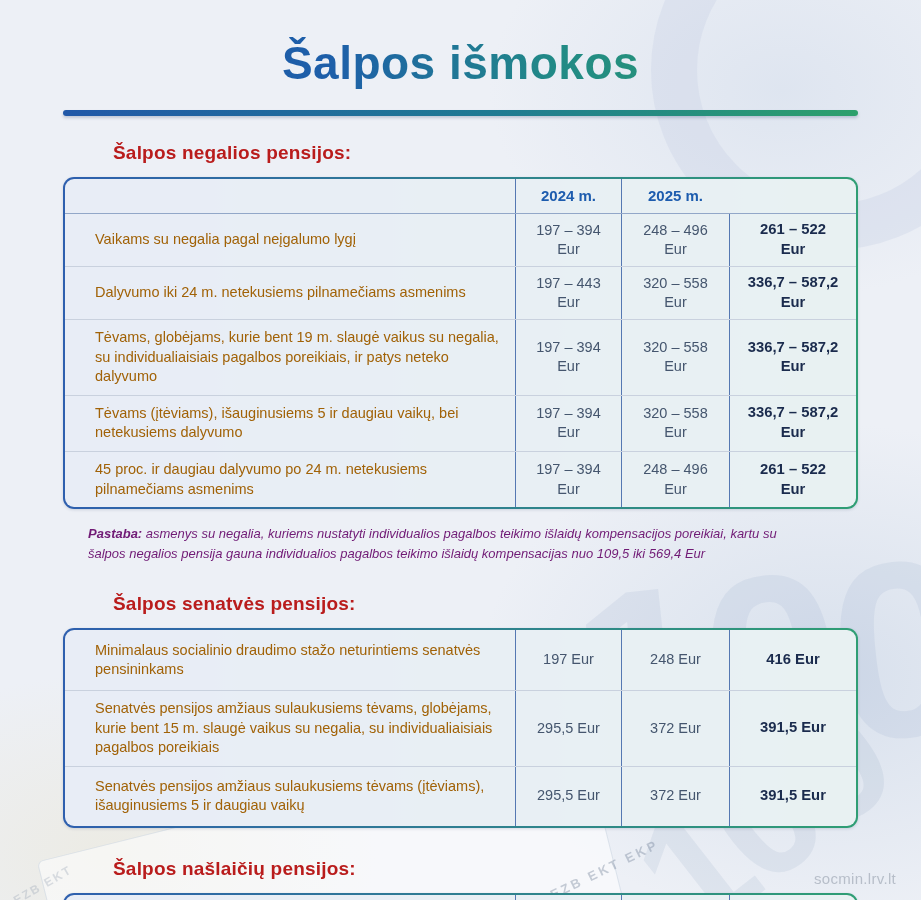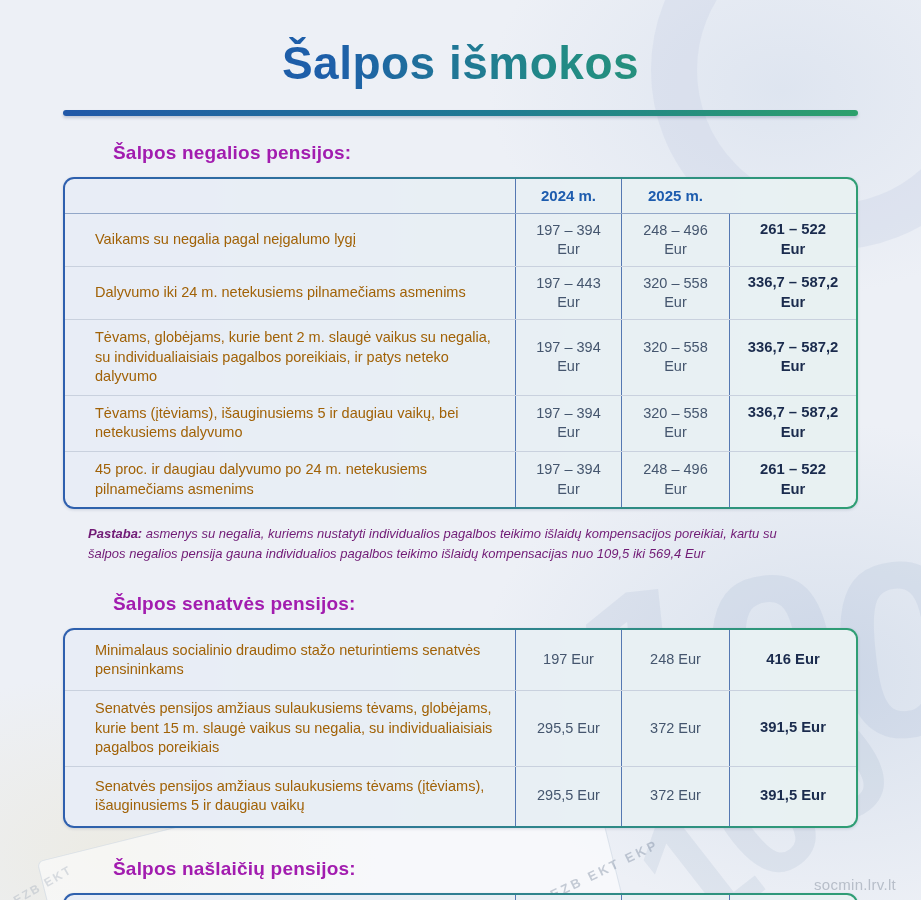--- a/index.html
+++ b/index.html
@@ -64,21 +64,21 @@
     }
   }
   .rule {
     height: 6px; border-radius: 3px;
     background: linear-gradient(90deg, #2158a8 0%, #1f7b92 55%, #2da06c 100%);
     box-shadow: 0 2px 3px rgba(60,80,120,0.25);
   }
 
   
   .sec-heading {
-    font-size: 19px; font-weight: bold; color: #a21caf;
+    font-size: 19px; font-weight: bold; color: #b91c1c;
     margin: 26px 0 13px 50px; letter-spacing: 0.2px;
   }
   .sec-heading.tight { margin-top: 30px; }
 
   
   .tblwrap {
     background: linear-gradient(90deg, #2e5fae, #2f9e74);
     border-radius: 11px; padding: 2px;
     box-shadow: 0 1px 3px rgba(30,50,90,0.15);
   }
@@ -101,21 +101,21 @@
 
   
   .note {
     margin: 15px 0 0 25px; width: 706px;
     font-style: italic; font-size: 13px; line-height: 1.5; color: #701a75;
   }
   .note b { font-weight: bold; }
 
   
   .footer-url {
-    position: absolute; right: 25px; bottom: 7px;
+    position: absolute; right: 25px; bottom: 13px;
     font-size: 15px; color: #b7bec9; z-index: 3; letter-spacing: 0.3px;
   }
 </style>
 </head>
 <body>
 
 <div class="wm wm-note"></div>
 <div class="wm wm-ring"></div>
 <div class="wm wm-100-a">100</div>
 <div class="wm wm-100-b">100</div>
@@ -142,21 +142,21 @@
         <div class="cell val c2">248 – 496 Eur</div>
         <div class="cell val bold c3">261 – 522 Eur</div>
       </div>
       <div class="row r-sm">
         <div class="cell lbl">Dalyvumo iki 24 m. netekusiems pilnamečiams asmenims</div>
         <div class="cell val c1">197 – 443 Eur</div>
         <div class="cell val c2">320 – 558 Eur</div>
         <div class="cell val bold c3">336,7 – 587,2 Eur</div>
       </div>
       <div class="row r-md">
-        <div class="cell lbl">Tėvams, globėjams, kurie bent 2 m. slaugė vaikus su negalia, su individualiaisiais pagalbos poreikiais, ir patys neteko dalyvumo</div>
+        <div class="cell lbl">Tėvams, globėjams, kurie bent 19 m. slaugė vaikus su negalia, su individualiaisiais pagalbos poreikiais, ir patys neteko dalyvumo</div>
         <div class="cell val c1">197 – 394 Eur</div>
         <div class="cell val c2">320 – 558 Eur</div>
         <div class="cell val bold c3">336,7 – 587,2 Eur</div>
       </div>
       <div class="row r-lg">
         <div class="cell lbl">Tėvams (įtėviams), išauginusiems 5 ir daugiau vaikų, bei netekusiems dalyvumo</div>
         <div class="cell val c1">197 – 394 Eur</div>
         <div class="cell val c2">320 – 558 Eur</div>
         <div class="cell val bold c3">336,7 – 587,2 Eur</div>
       </div>

